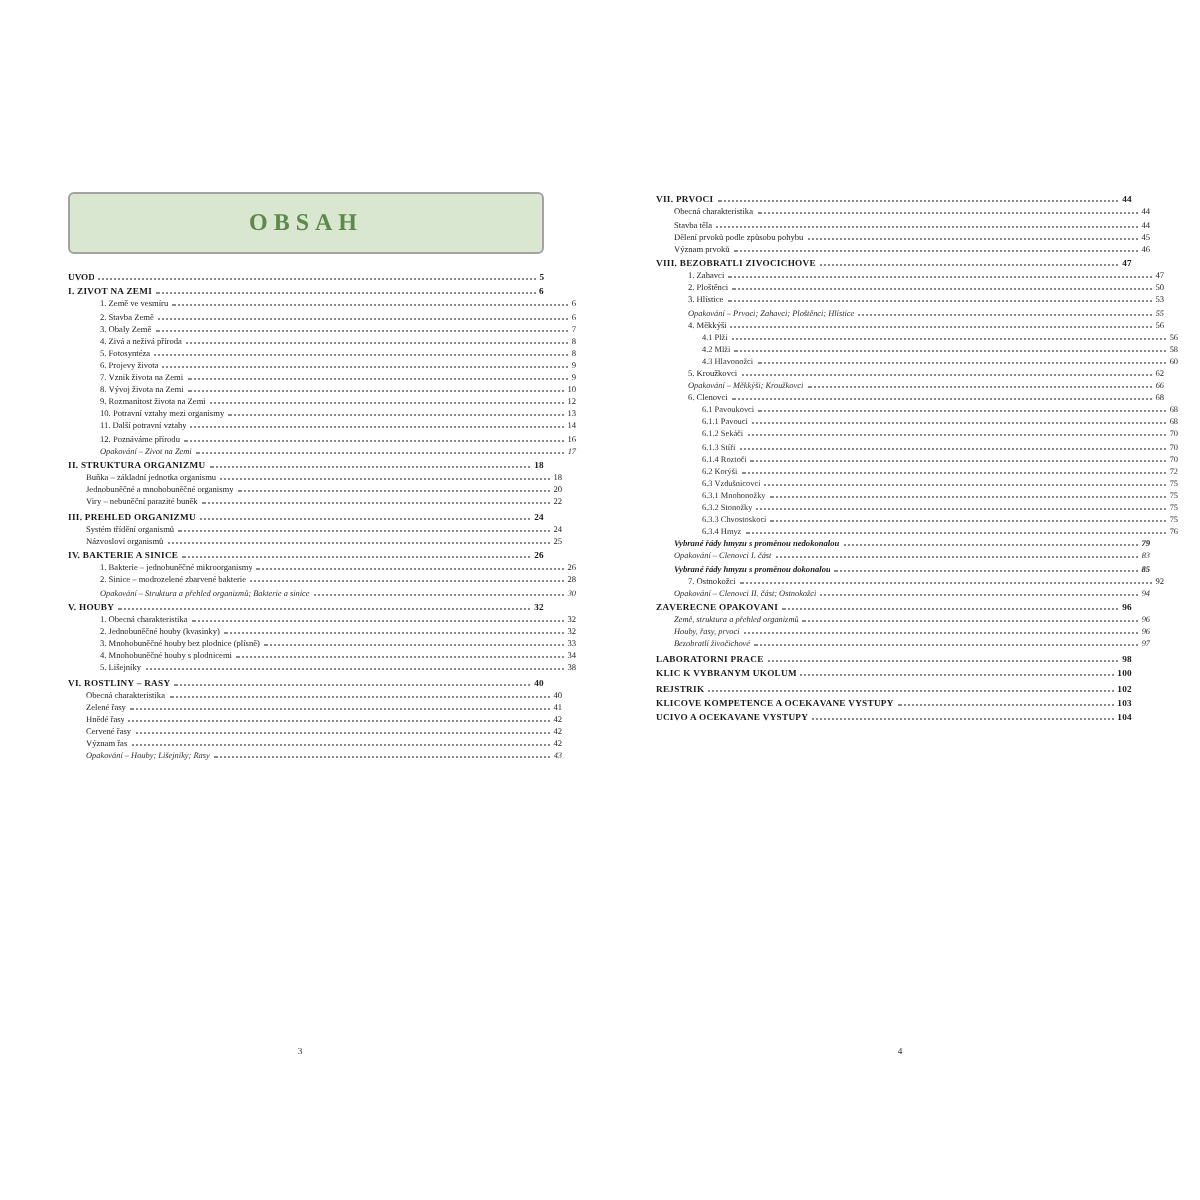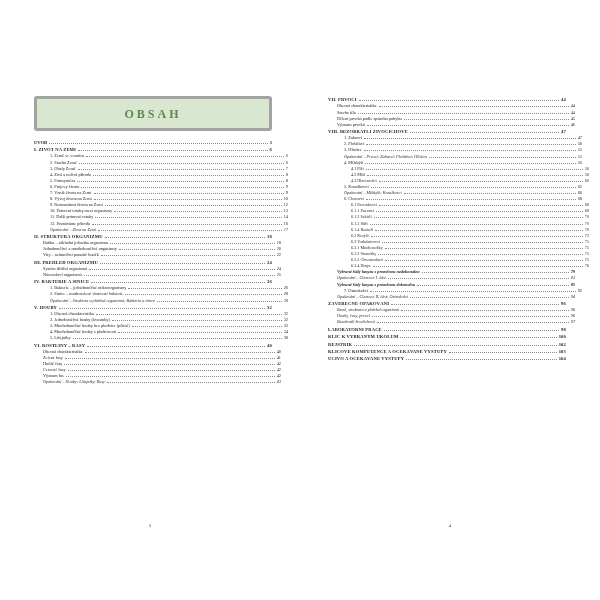--- a/index.html
+++ b/index.html
@@ -30,21 +30,21 @@
     width: 300px;
     height: 420px;
     box-sizing: border-box;
   }
   .col-left { padding: 0 28px 0 34px; }
   .col-right { padding: 0 34px 0 28px; }
 
   .obsah-banner {
     margin: 0 0 10px 0;
     background: #d9e7d0;
-    border: 3px solid #a3a3a3;
+    border: 1px solid #a3a3a3;
     border-radius: 3px;
     text-align: center;
     padding: 5px 0 6px 0;
   }
   .obsah-banner .t {
     font-family: "Liberation Serif", serif;
     font-size: 12px;
     letter-spacing: 3px;
     color: #5d8a4a;
     font-weight: bold;

